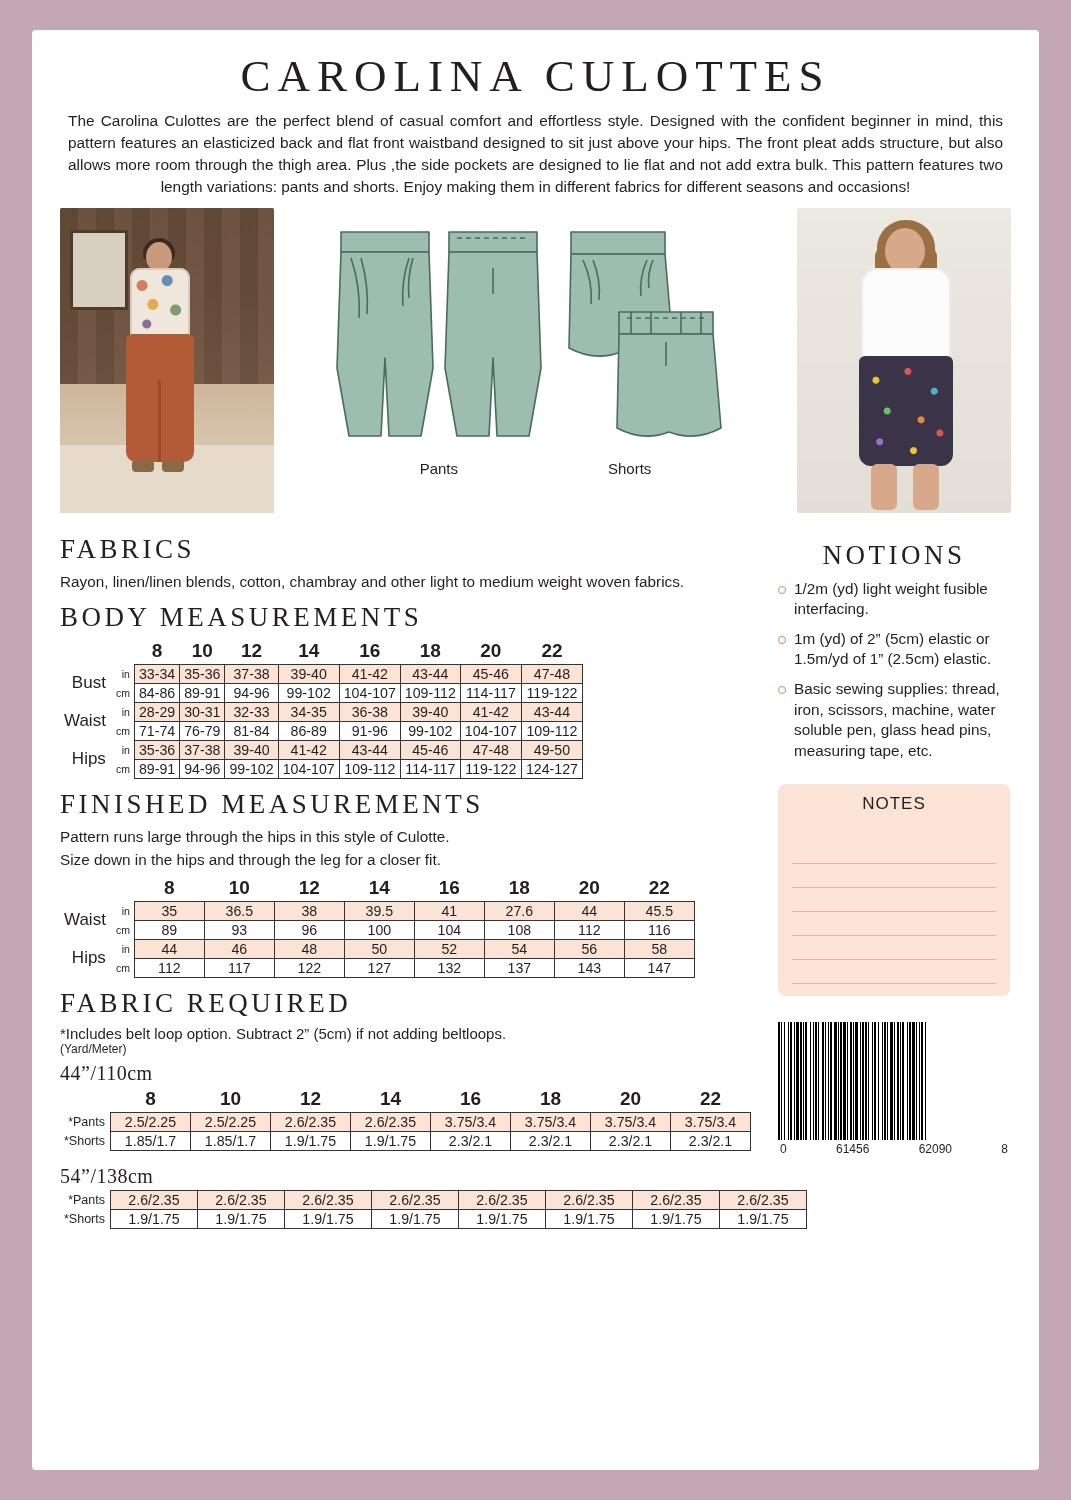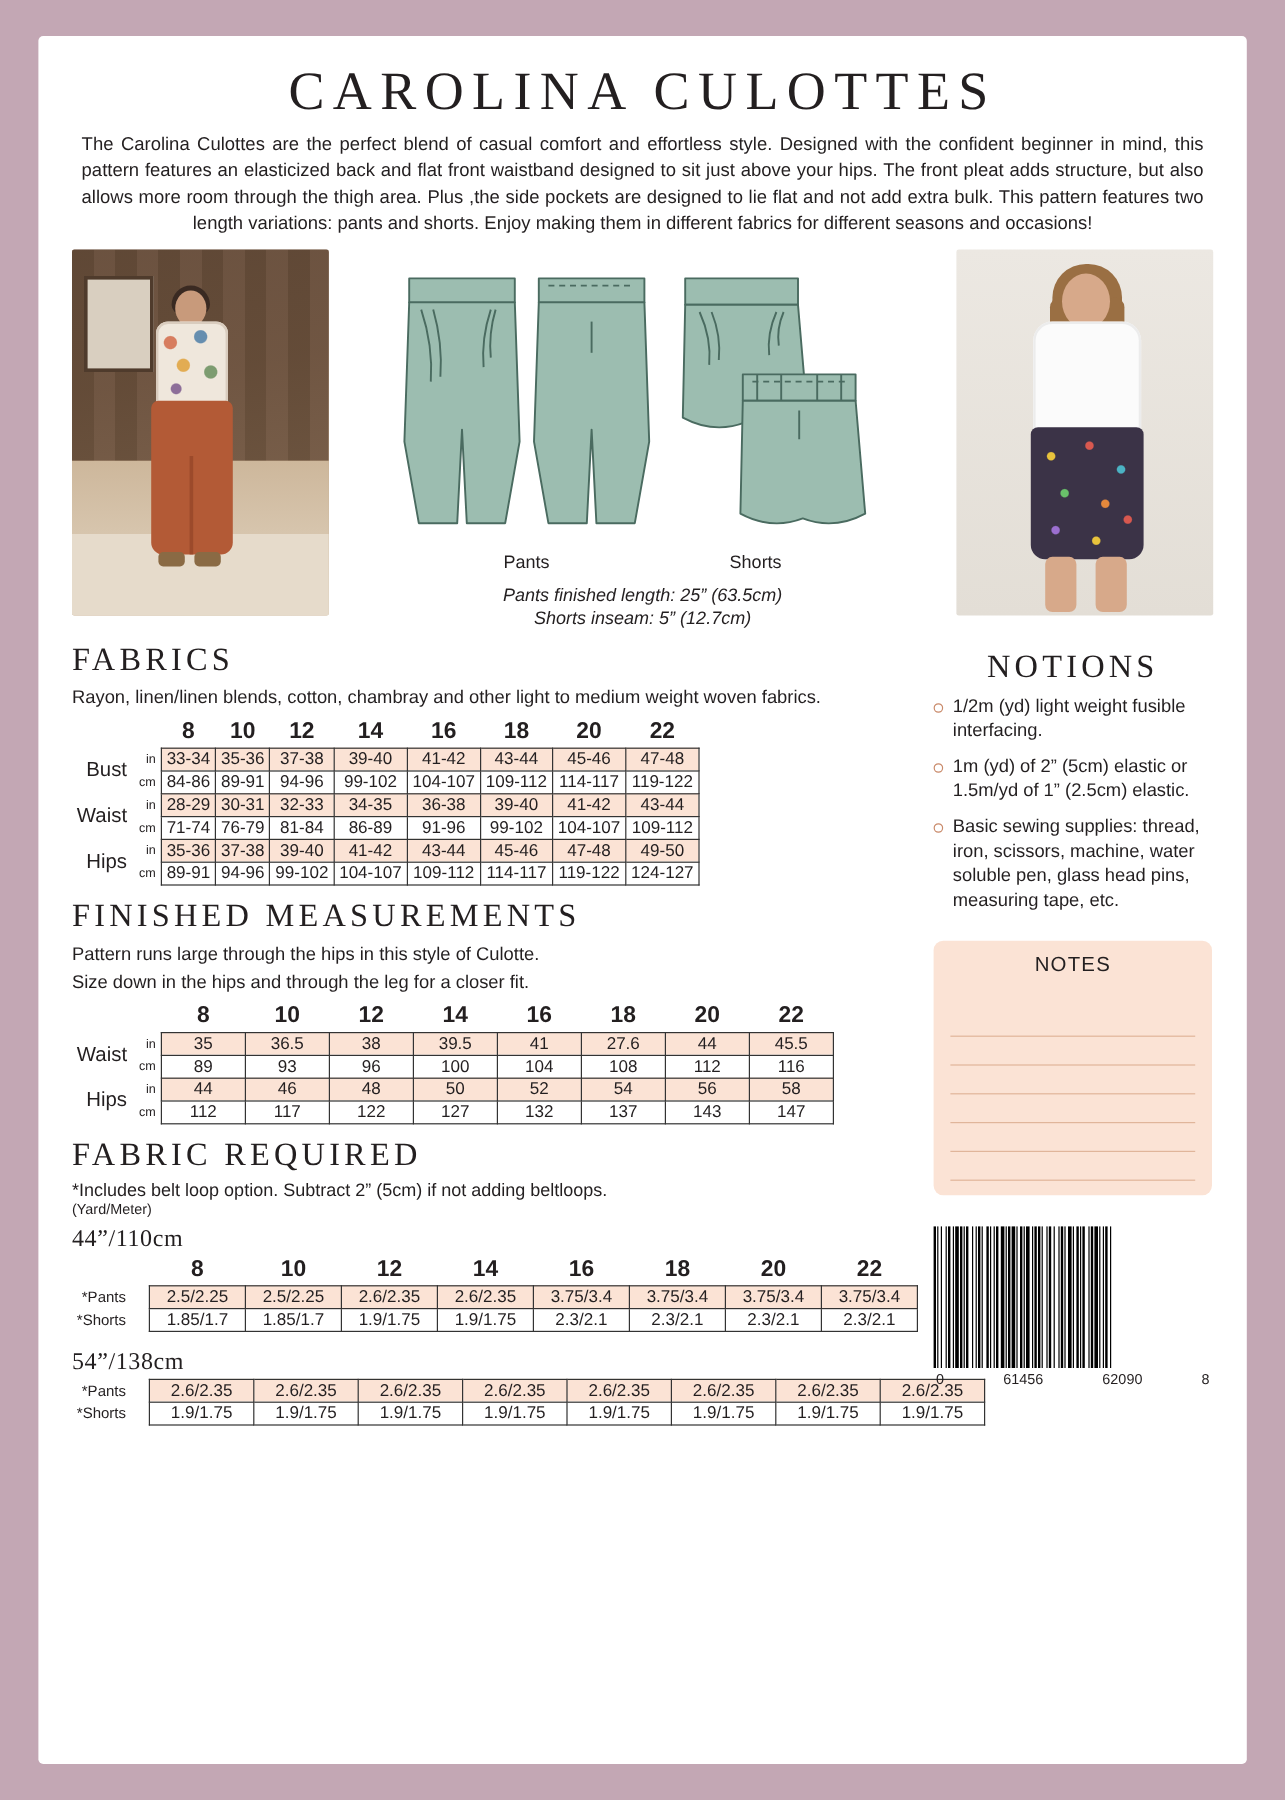--- a/index.html
+++ b/index.html
@@ -216,21 +216,21 @@
   .bars{height:118px;display:flex;align-items:flex-end;gap:0;}
   .bars i{display:block;background:#000;height:100%;}
   .bcnum{display:flex;justify-content:space-between;font-size:12px;margin-top:2px;padding:0 2px;font-family:"Liberation Sans",sans-serif;}
 
   
   .fr-note{font-size:15px;margin:2px 0 0 0;}
   .fr-sub{font-size:12px;margin:0 0 6px 0;}
   .fr-width{font-family:"Liberation Serif",serif;font-size:20px;margin:6px 0 2px 0;letter-spacing:.5px;}
   table.fab{border-collapse:collapse;font-size:14.2px;}
   table.fab td{border:1px solid #333;text-align:center;padding:1px 4px;white-space:nowrap;}
-  table.fab td.rl{border:none;text-align:right;font-size:12.5px;padding-right:19px;}
+  table.fab td.rl{border:none;text-align:right;font-size:12.5px;padding-right:5px;}
   table.fab th.size{border:none;font-size:19px;font-weight:700;padding-bottom:2px;}
 </style>
 </head>
 <body>
 
 <div class="page">
 
   <h1 class="title">CAROLINA CULOTTES</h1>
 
   <p class="intro">The Carolina Culottes are the perfect blend of casual comfort and effortless style. Designed with the confident beginner in mind, this pattern features an elasticized back and flat front waistband designed to sit just above your hips. The front pleat adds structure, but also allows more room through the thigh area. Plus ,the side pockets are designed to lie flat and not add extra bulk. This pattern features two length variations: pants and shorts. Enjoy making them in different fabrics for different seasons and occasions!</p>
@@ -278,24 +278,20 @@
           <path d="M298,104 L392,104 L392,126 L298,126 Z"></path>
           <path d="M298,126 L392,126 L400,220 q-26,14 -52,4 q-26,10 -52,-4 Z"></path>
           <path d="M306,110 h78" fill="none" stroke-dasharray="5 4"></path>
           <path d="M345,134 v24" fill="none"></path>
           <path d="M310,104 v22 M330,104 v22 M360,104 v22 M380,104 v22" fill="none"></path>
         </g>
       </svg>
       <div class="la-labels">
         <span>Pants</span>
         <span>Shorts</span>
-      </div>
-      <div class="la-note">
-        <div>Pants finished length: 25” (63.5cm)</div>
-        <div>Shorts inseam: 5” (12.7cm)</div>
       </div>
     </div>
 
     <div class="photo photo-right">
       <div class="figure2">
         <div class="hair2"></div>
         <div class="hair2b"></div>
         <div class="hair2c"></div>
         <div class="head2"></div>
         <div class="tee"></div>
@@ -308,20 +304,21 @@
     </div>
   </div>
 
   <div class="body-cols">
 
     <div class="col-left">
 
       <h2 class="sec">FABRICS</h2>
       <p class="para">Rayon, linen/linen blends, cotton, chambray and other light to medium weight woven fabrics.</p>
 
+      <h2 class="sec">BODY MEASUREMENTS</h2>
       <div class="tablewrap">
         <table class="meas">
           <tbody>
               <tr>
             <th style="border:none"></th>
                 <th style="border:none"></th>
             <th class="size">8</th>
             <th class="size">10</th>
             <th class="size">12</th>
             <th class="size">14</th>

